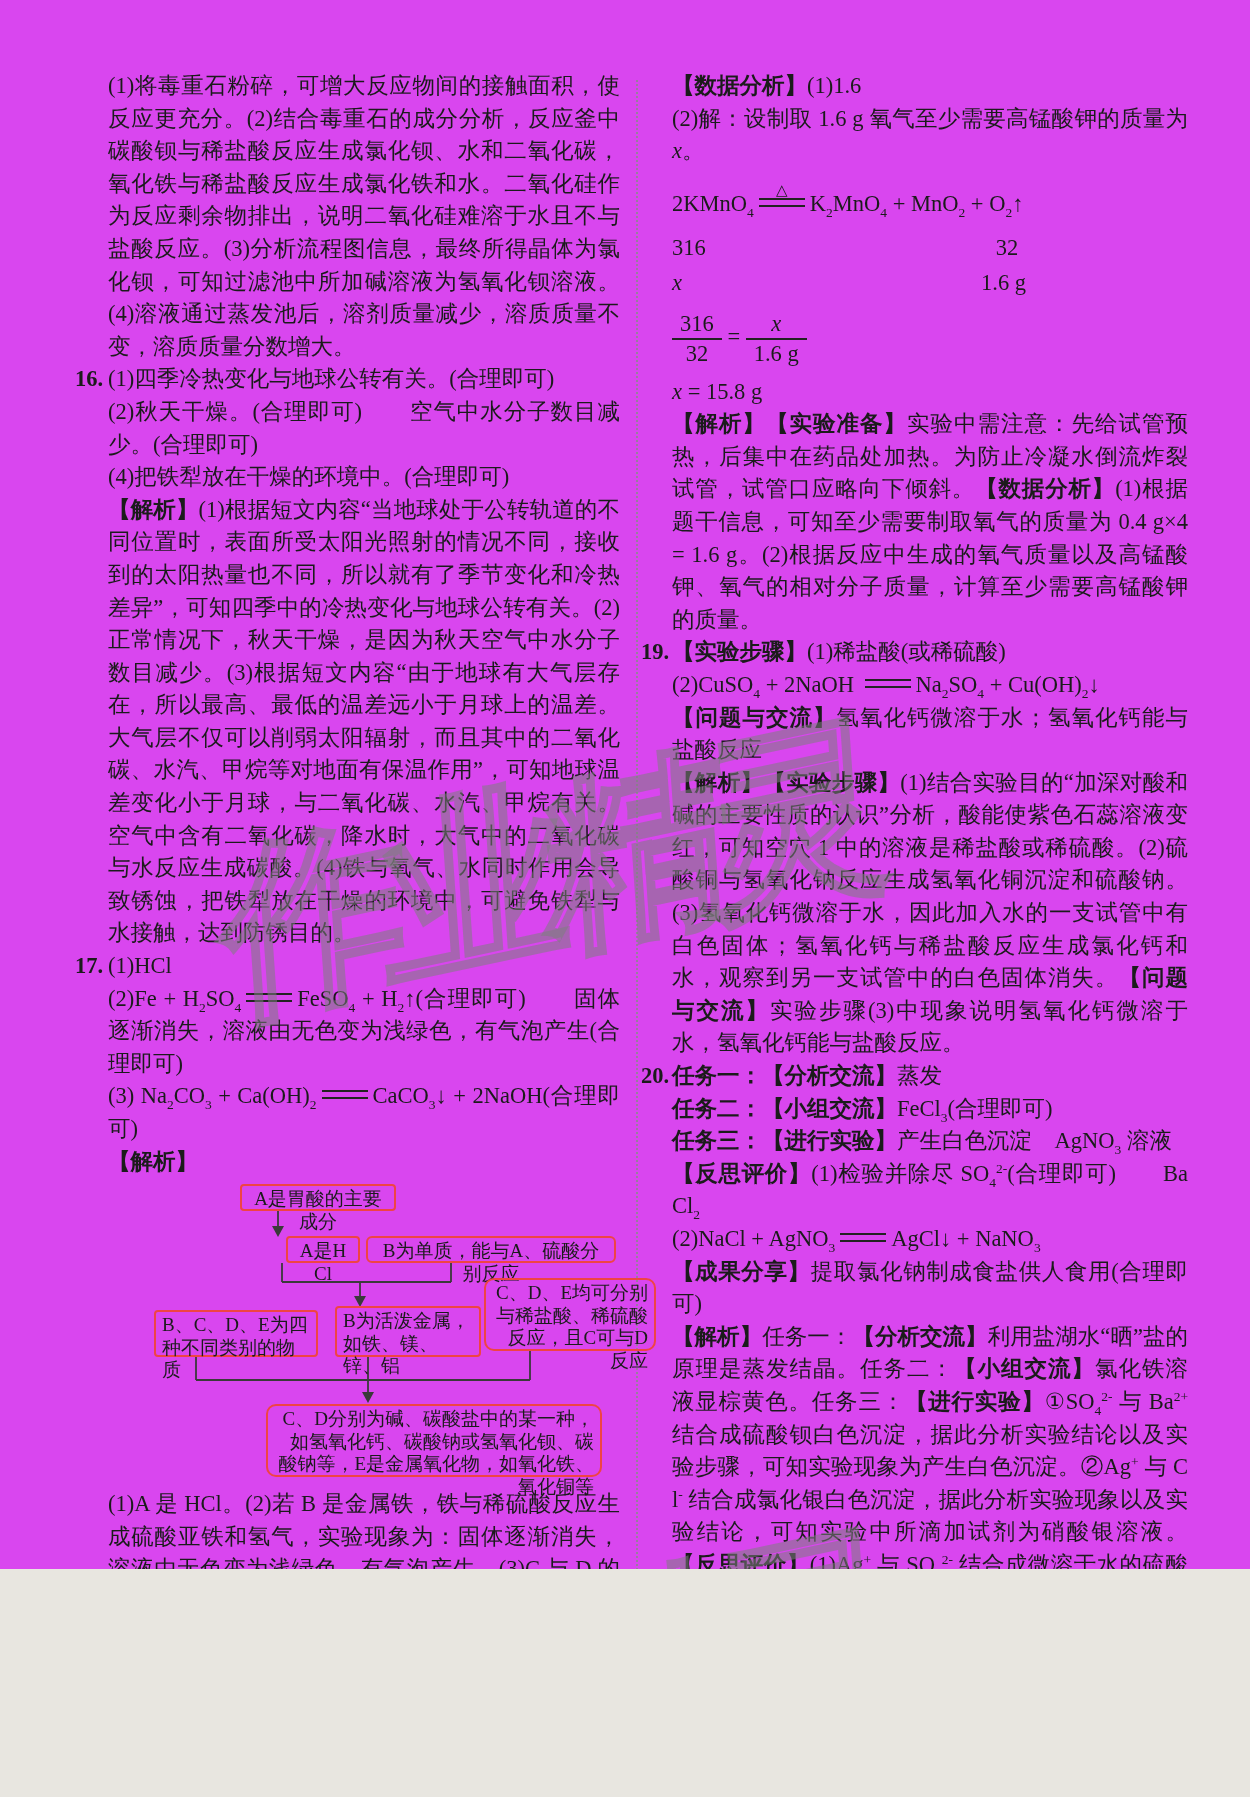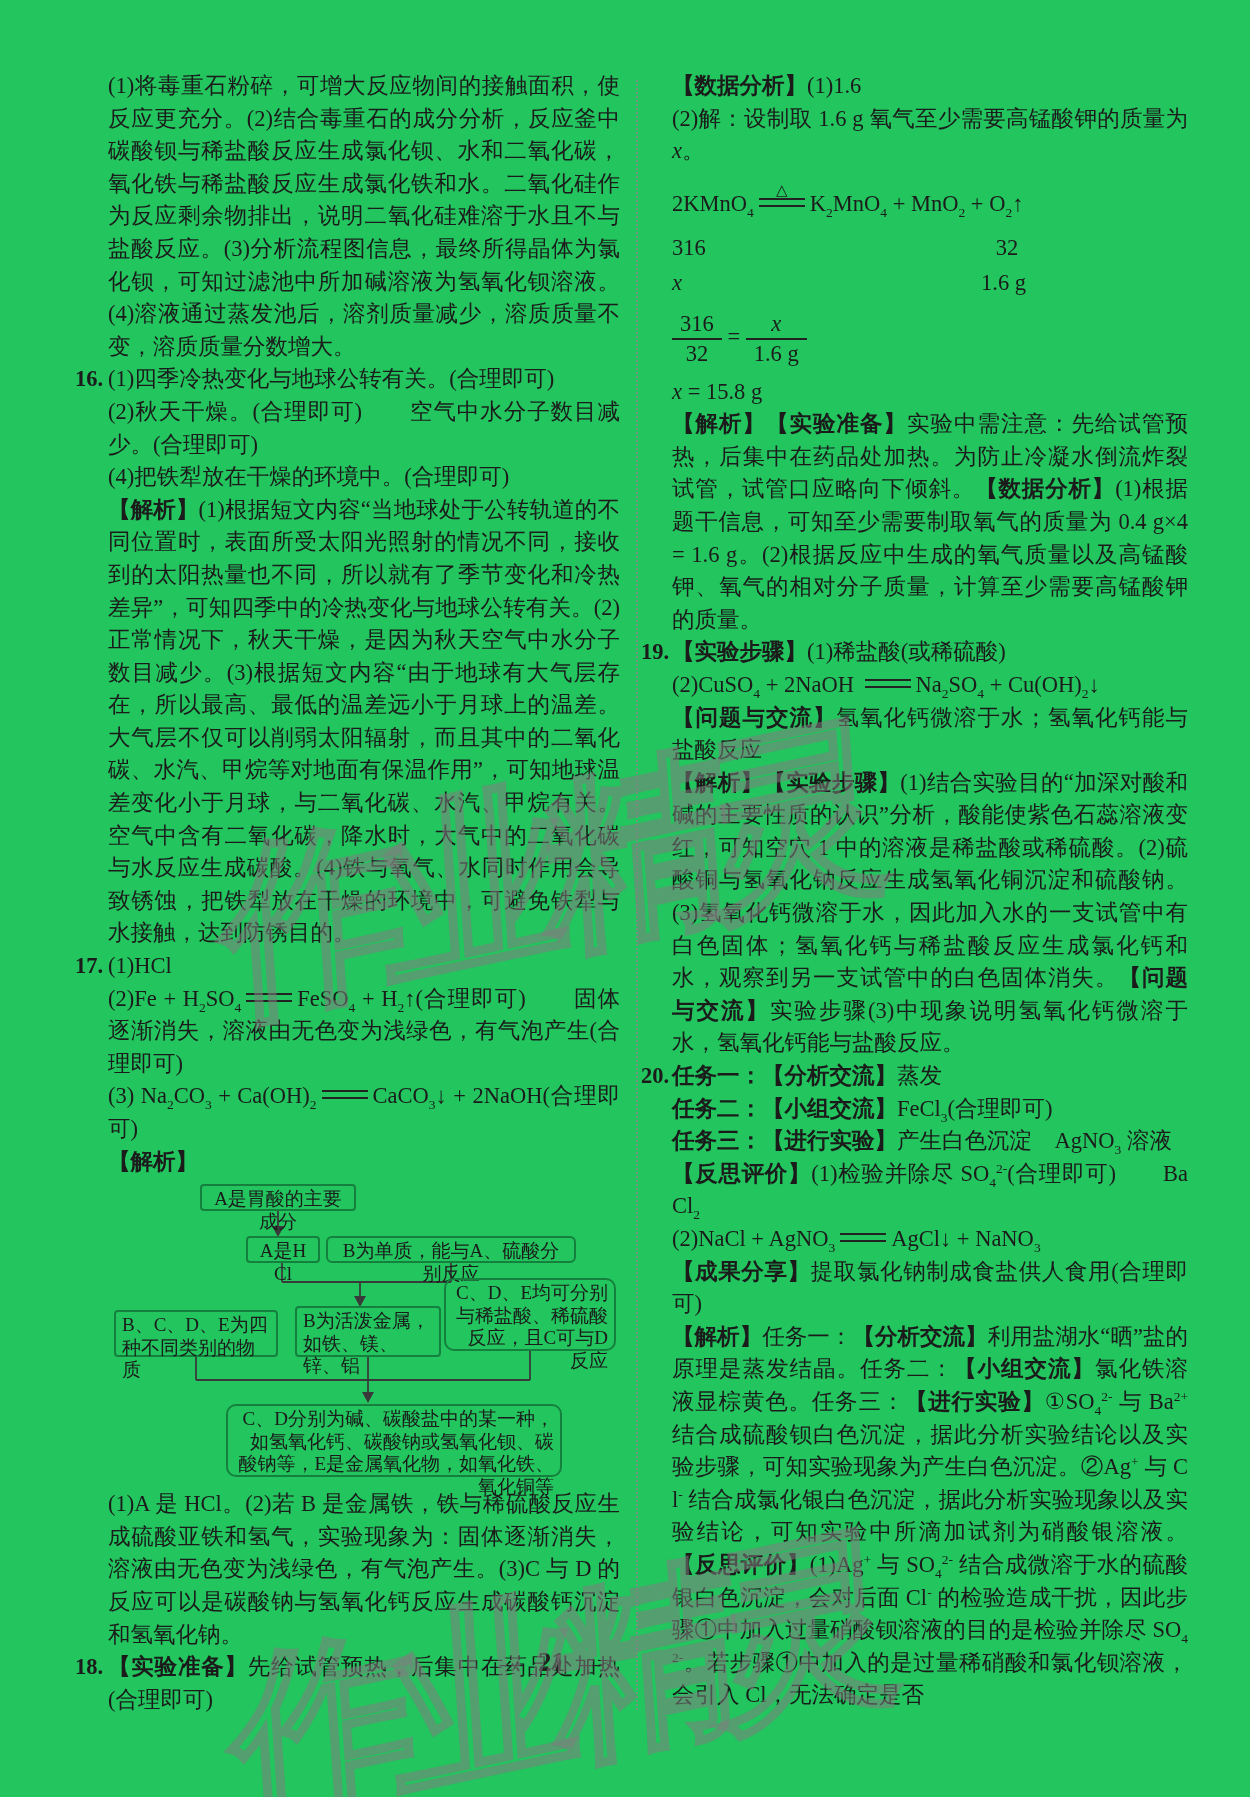--- a/index.html
+++ b/index.html
@@ -1,16 +1,16 @@
 <!DOCTYPE html>
 <html><head>
 <meta charset="utf-8">
 <style>
   html,body{margin:0;padding:0;background:#e8e6e0;}
-  .page{position:relative;width:1250px;height:1797px;background:#22c55e;overflow:hidden;
+  .page{position:relative;width:1250px;height:1569px;background:#d946ef;overflow:hidden;
         font-family:"Liberation Serif","DejaVu Serif",serif;color:#1b1b1b;}
   .divider{position:absolute;left:636px;top:80px;height:1630px;width:0;
            border-left:2px dotted #8a8a8a;opacity:.8;}
   .col{position:absolute;top:70px;}
   #col-left{left:108px;width:512px;}
   #col-right{left:672px;width:516px;}
   .blk{margin:0;position:relative;text-align:justify;word-break:break-all;
        font-size:22.5px;line-height:32.6px;}
   .num{position:absolute;left:-33px;top:0;font-weight:700;}
   #col-right .num{left:-31px;}
@@ -25,23 +25,23 @@
   .m-delta{margin-top:20px;margin-bottom:12px;}
   .m-row{margin:2px 0;}
   .m-frac{margin:10px 0 8px;}
   .sp{display:inline-block;height:1px;}
   .frac{display:inline-block;vertical-align:middle;text-align:center;line-height:28px;}
   .frac .fn{display:block;border-bottom:2px solid #222;padding:0 8px;}
   .frac .fd{display:block;padding:0 8px;}
   
   .flow{position:relative;height:300px;margin:4px 0 6px;font-family:"Liberation Serif","DejaVu Serif",serif;}
   .flow-svg{position:absolute;left:0;top:0;}
-  .fbox{position:absolute;border:2px solid #15803d;border-radius:4px;background:transparent;
+  .fbox{position:absolute;border:2px solid #ef4444;border-radius:4px;background:transparent;
         font-size:19px;line-height:22.5px;padding:2px 6px;box-sizing:border-box;
-        text-align:left;word-break:break-all;}
+        text-align:left;word-break:break-all;margin-left:40px;}
   .fbox.center{text-align:center;}
   .fbox.round{border-radius:10px;text-align:right;}
   
   .wm{position:absolute;z-index:6;pointer-events:none;white-space:nowrap;
       font-family:"DejaVu Sans",sans-serif;font-weight:700;
       font-size:190px;letter-spacing:-26px;color:transparent;
       -webkit-text-stroke:3px rgba(125,125,125,.55);
       transform:rotate(-12deg) skewX(-8deg);}
   #wm1{left:215px;top:745px;}
   #wm2{left:225px;top:1555px;}

